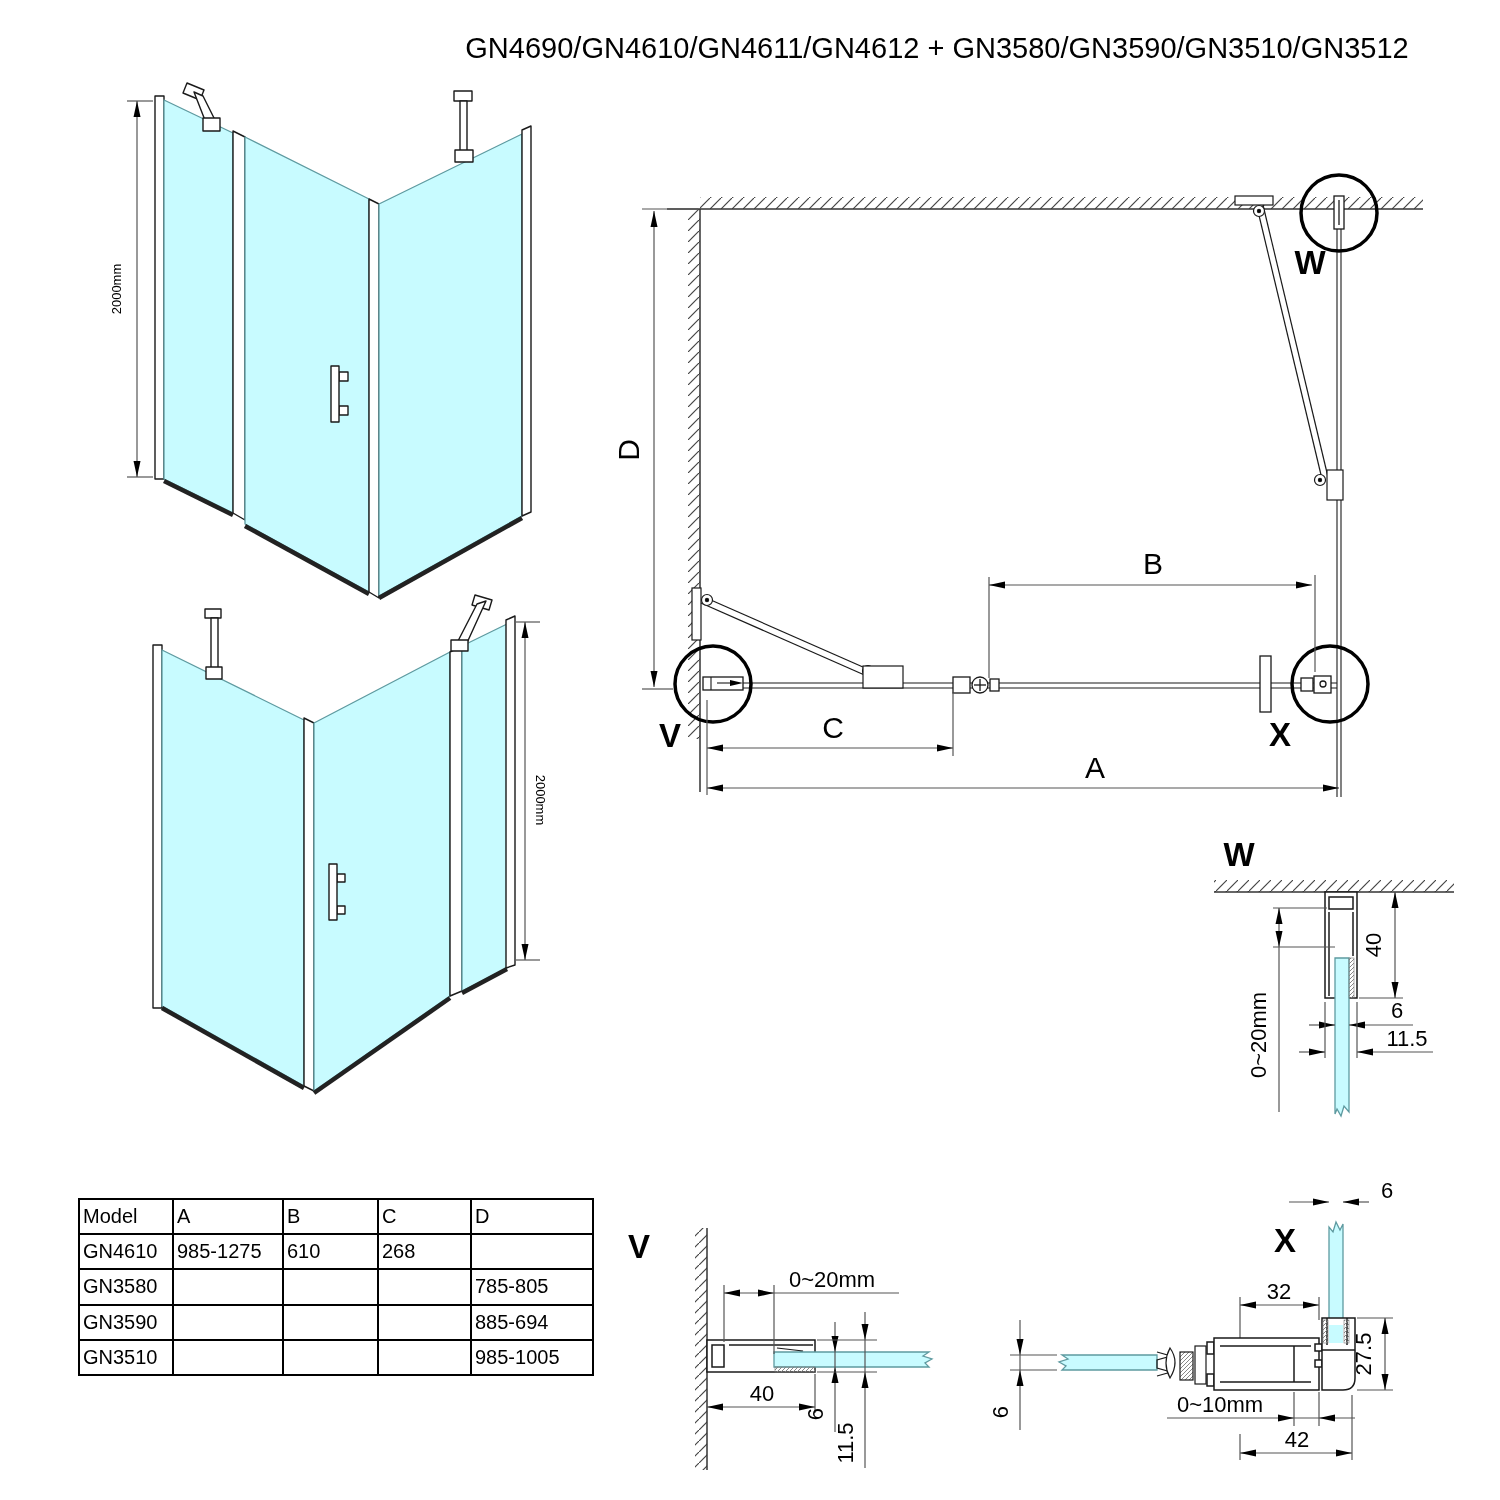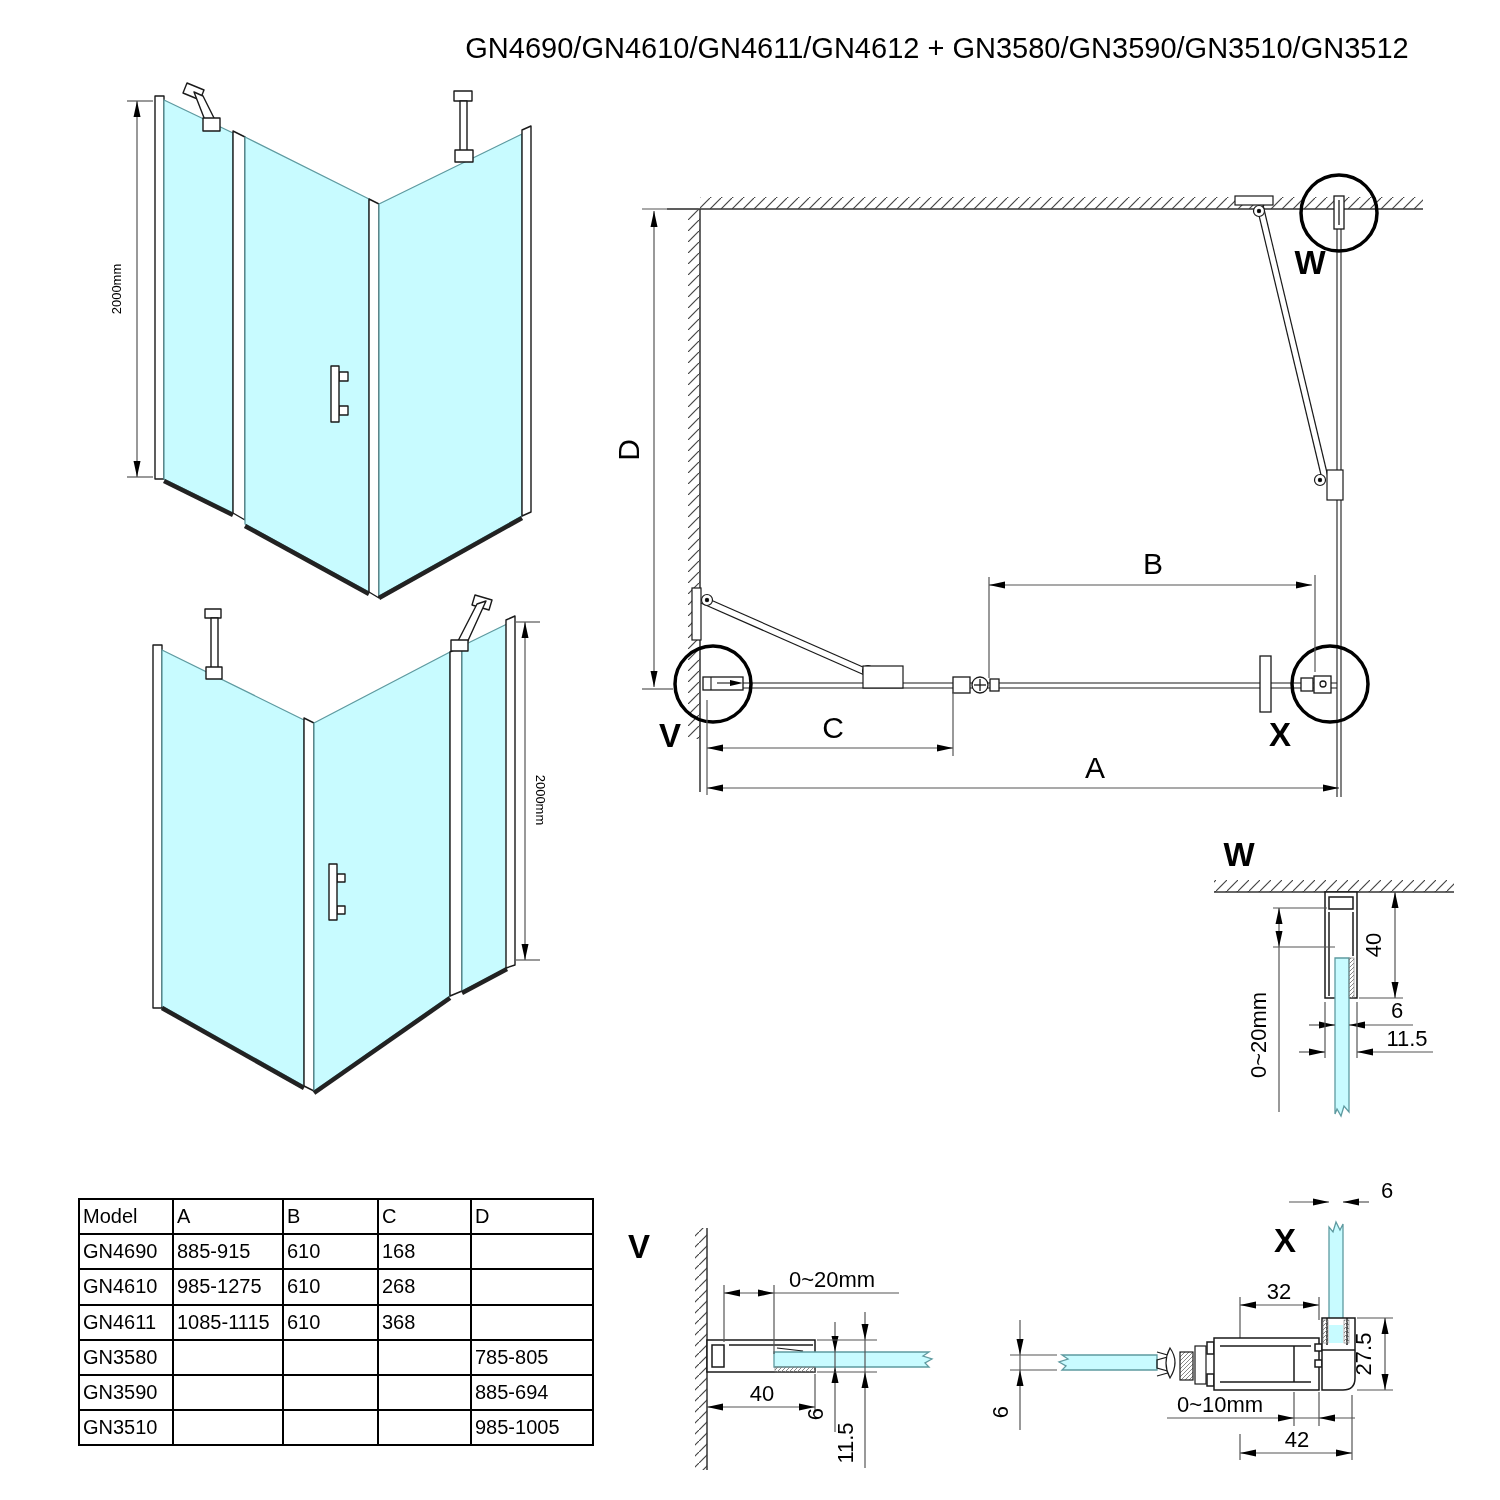--- a/index.html
+++ b/index.html
@@ -444,38 +444,24 @@
         </colgroup>
     <tbody>
           <tr>
       <th>Model</th>
       <th>A</th>
       <th>B</th>
       <th>C</th>
       <th>D</th>
     </tr>
     <tr>
-      <td>GN4690</td>
-      <td>885-915</td>
-      <td>610</td>
-      <td>168</td>
-      <td></td>
-    </tr>
-    <tr>
       <td>GN4610</td>
       <td>985-1275</td>
       <td>610</td>
       <td>268</td>
-      <td></td>
-    </tr>
-    <tr>
-      <td>GN4611</td>
-      <td>1085-1115</td>
-      <td>610</td>
-      <td>368</td>
       <td></td>
     </tr>
     <tr>
       <td>GN3580</td>
       <td></td>
       <td></td>
       <td></td>
       <td>785-805</td>
     </tr>
     <tr>

